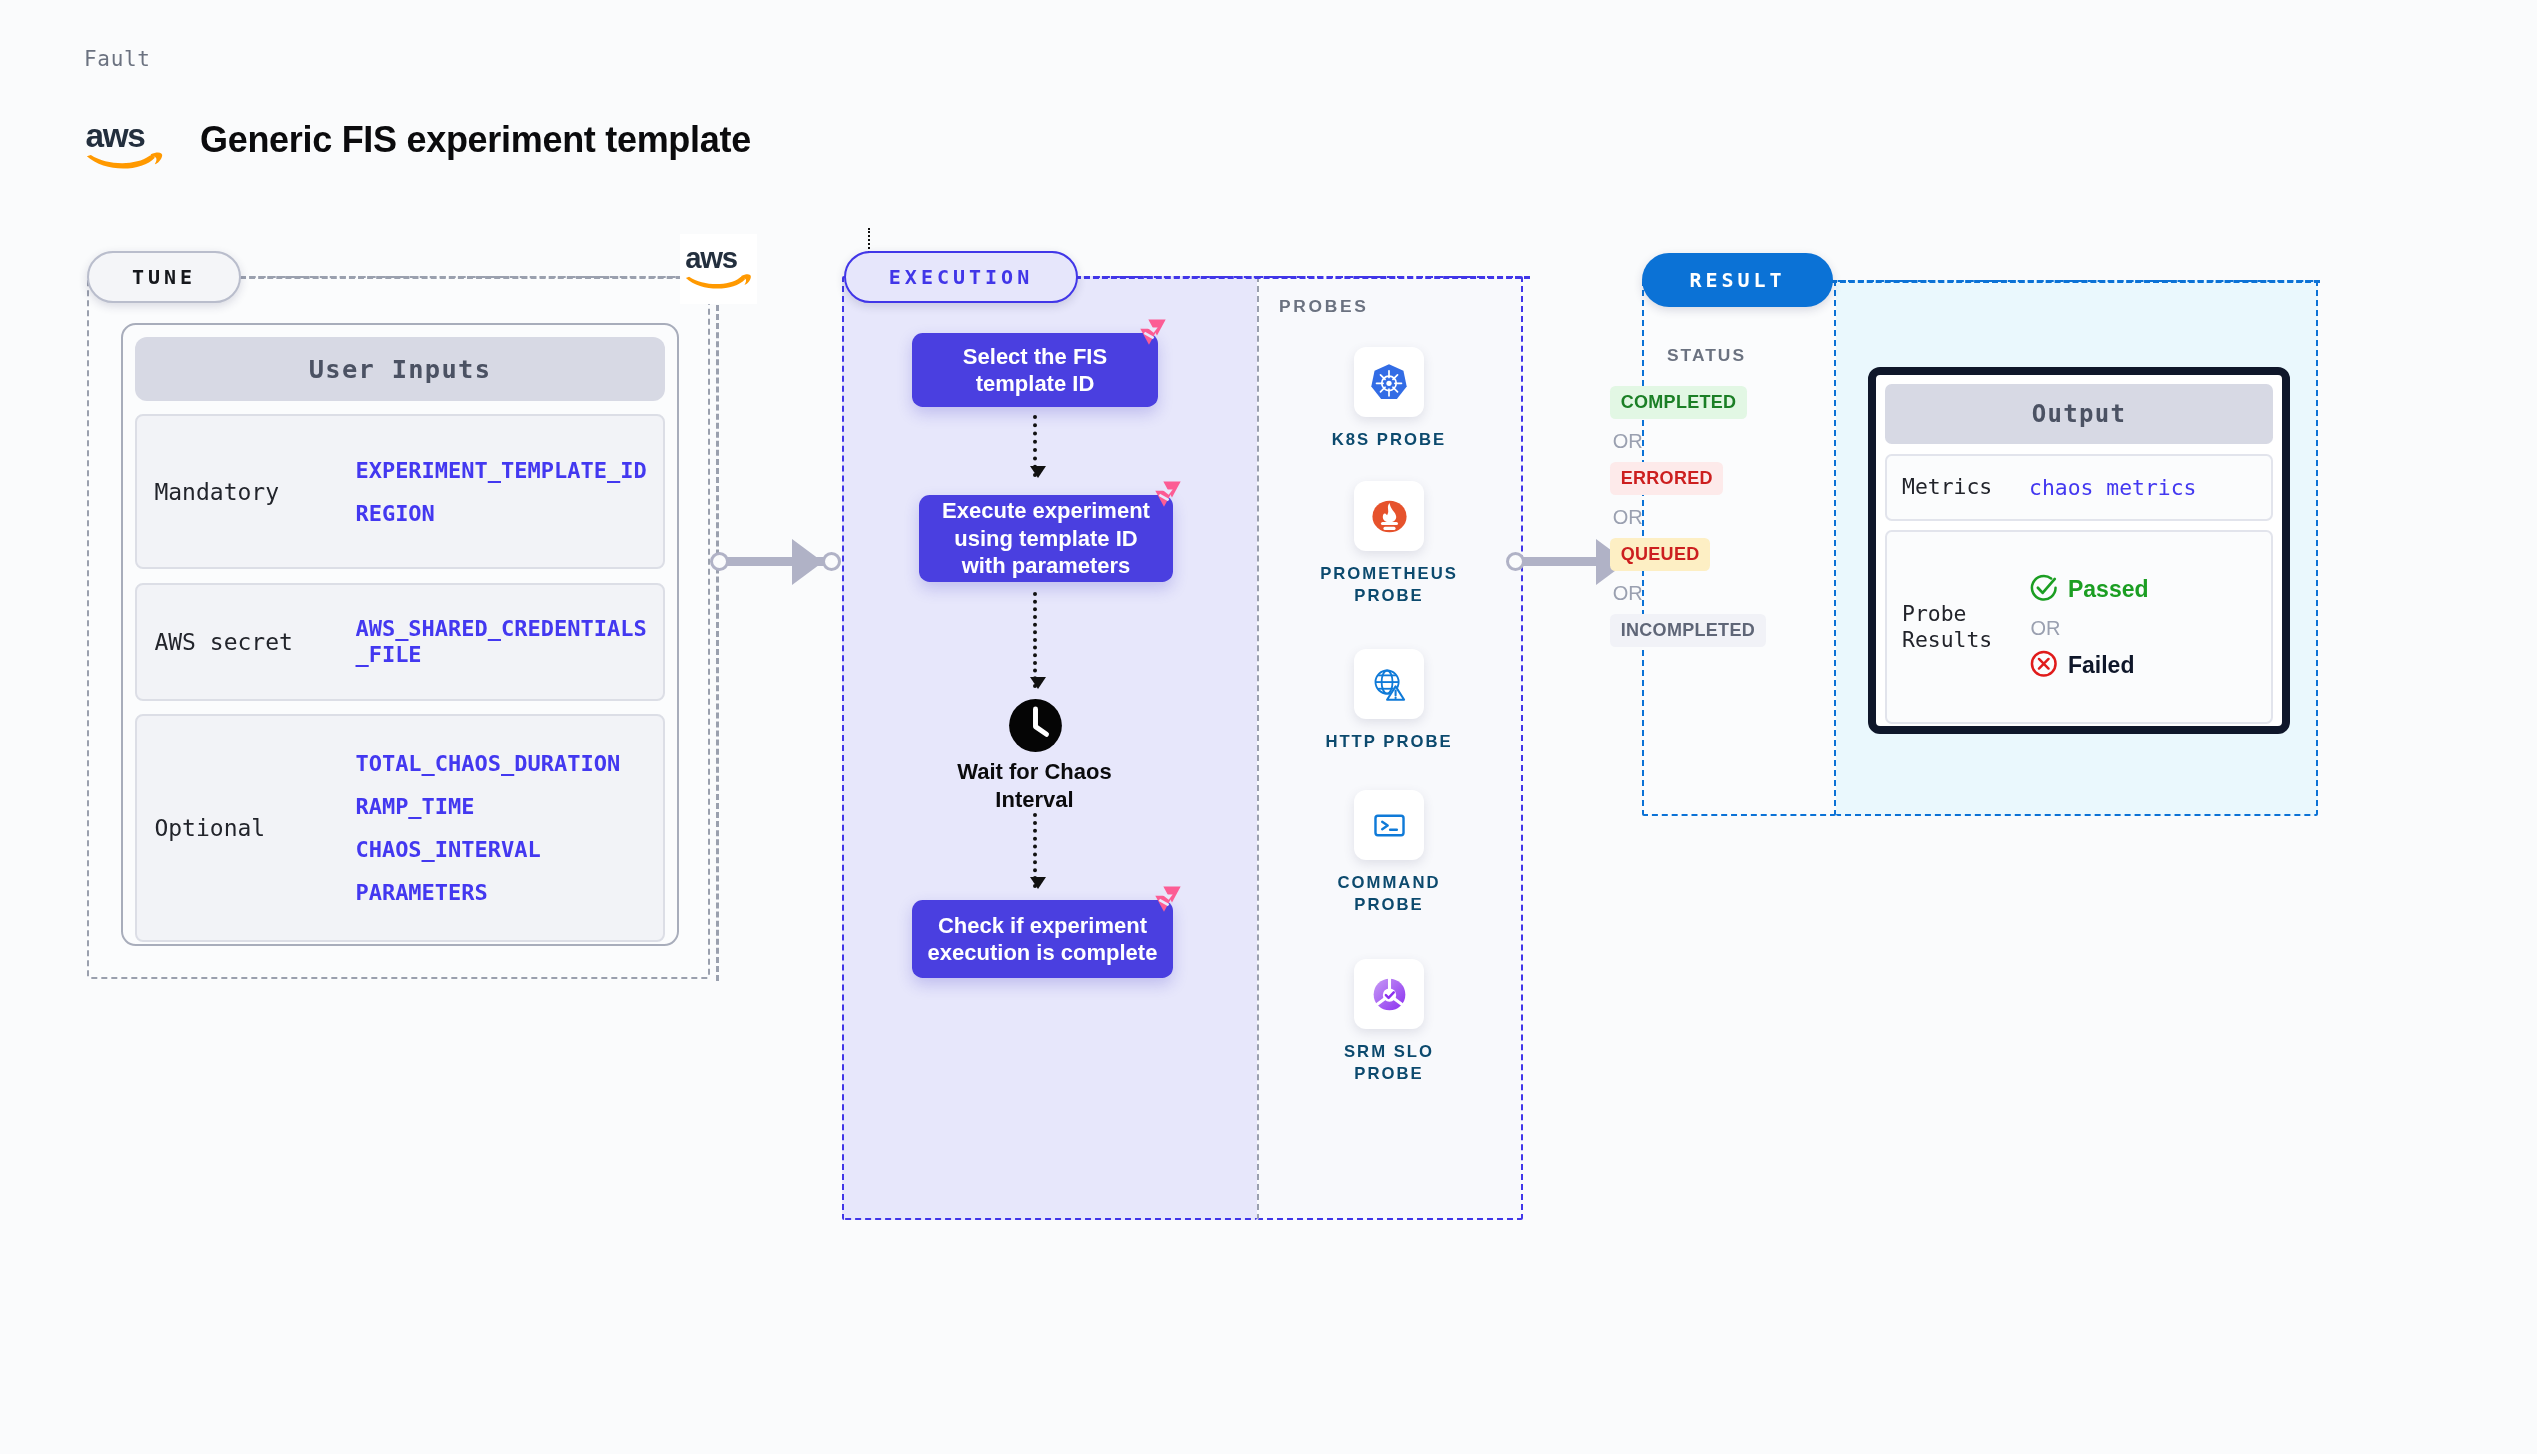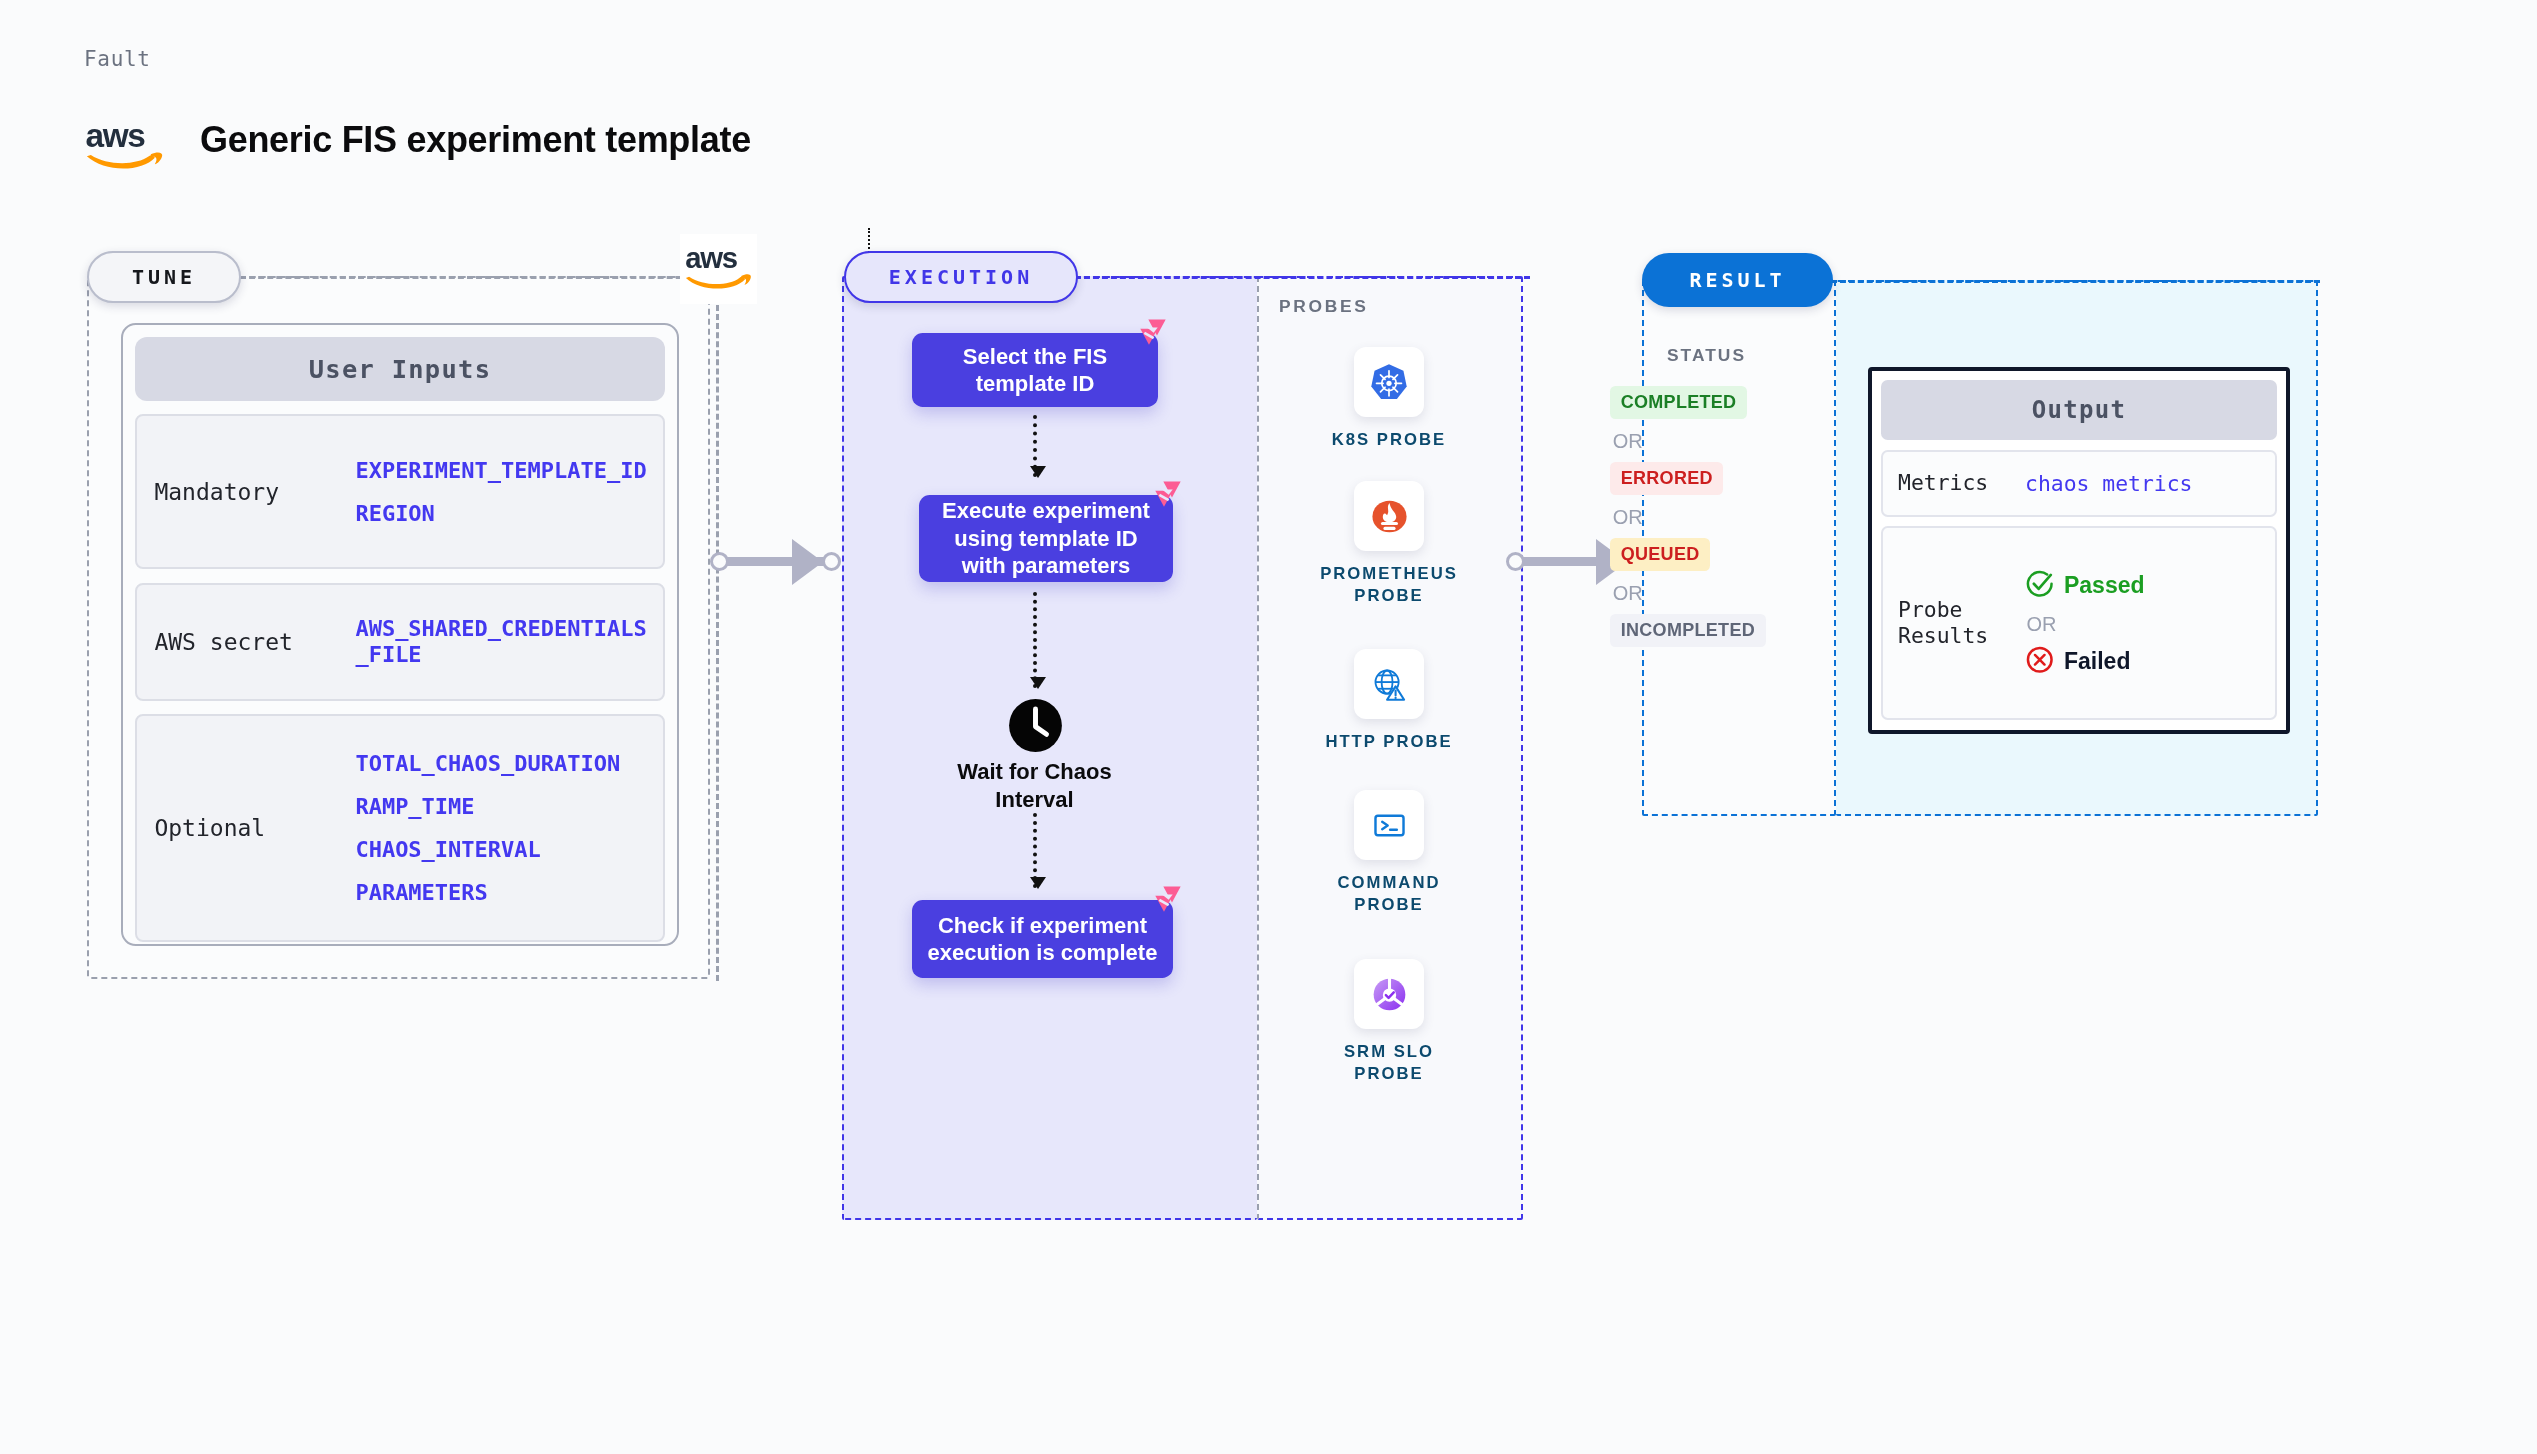--- a/index.html
+++ b/index.html
@@ -164,21 +164,21 @@
   }
   #status-list { position:absolute; left:1610px; top:386px; width:167px; }
   .status-badge {
     display:inline-block; padding:6px 10.7px; border-radius:5.4px;
     font-weight:bold; font-size:18px; letter-spacing:0.3px;
   }
   .or-text { font-size:20px; color:#9aa0b0; margin:10.7px 0 9.4px 2.7px; }
 
   #output-card {
     position:absolute; left:1868px; top:367px; width:422px; height:367px;
-    background:#fff; border:4px solid #0f172a; border-radius:4px; padding:9.4px;
+    background:#fff; border:8px solid #0f172a; border-radius:12px; padding:9.4px;
   }
   .out-head {
     background:#d7d9e4; border-radius:6.7px; height:60px;
     display:flex; align-items:center; justify-content:center;
     font-family:"DejaVu Sans Mono", monospace; font-size:24px;
     font-weight:bold; color:#4b5263; letter-spacing:1.3px;
   }
   .out-row {
     margin-top:9.4px; background:#fbfcfd; border:2px solid #e2e4ec;
     border-radius:6.7px; display:flex; align-items:center; padding:9.4px 14.7px;

